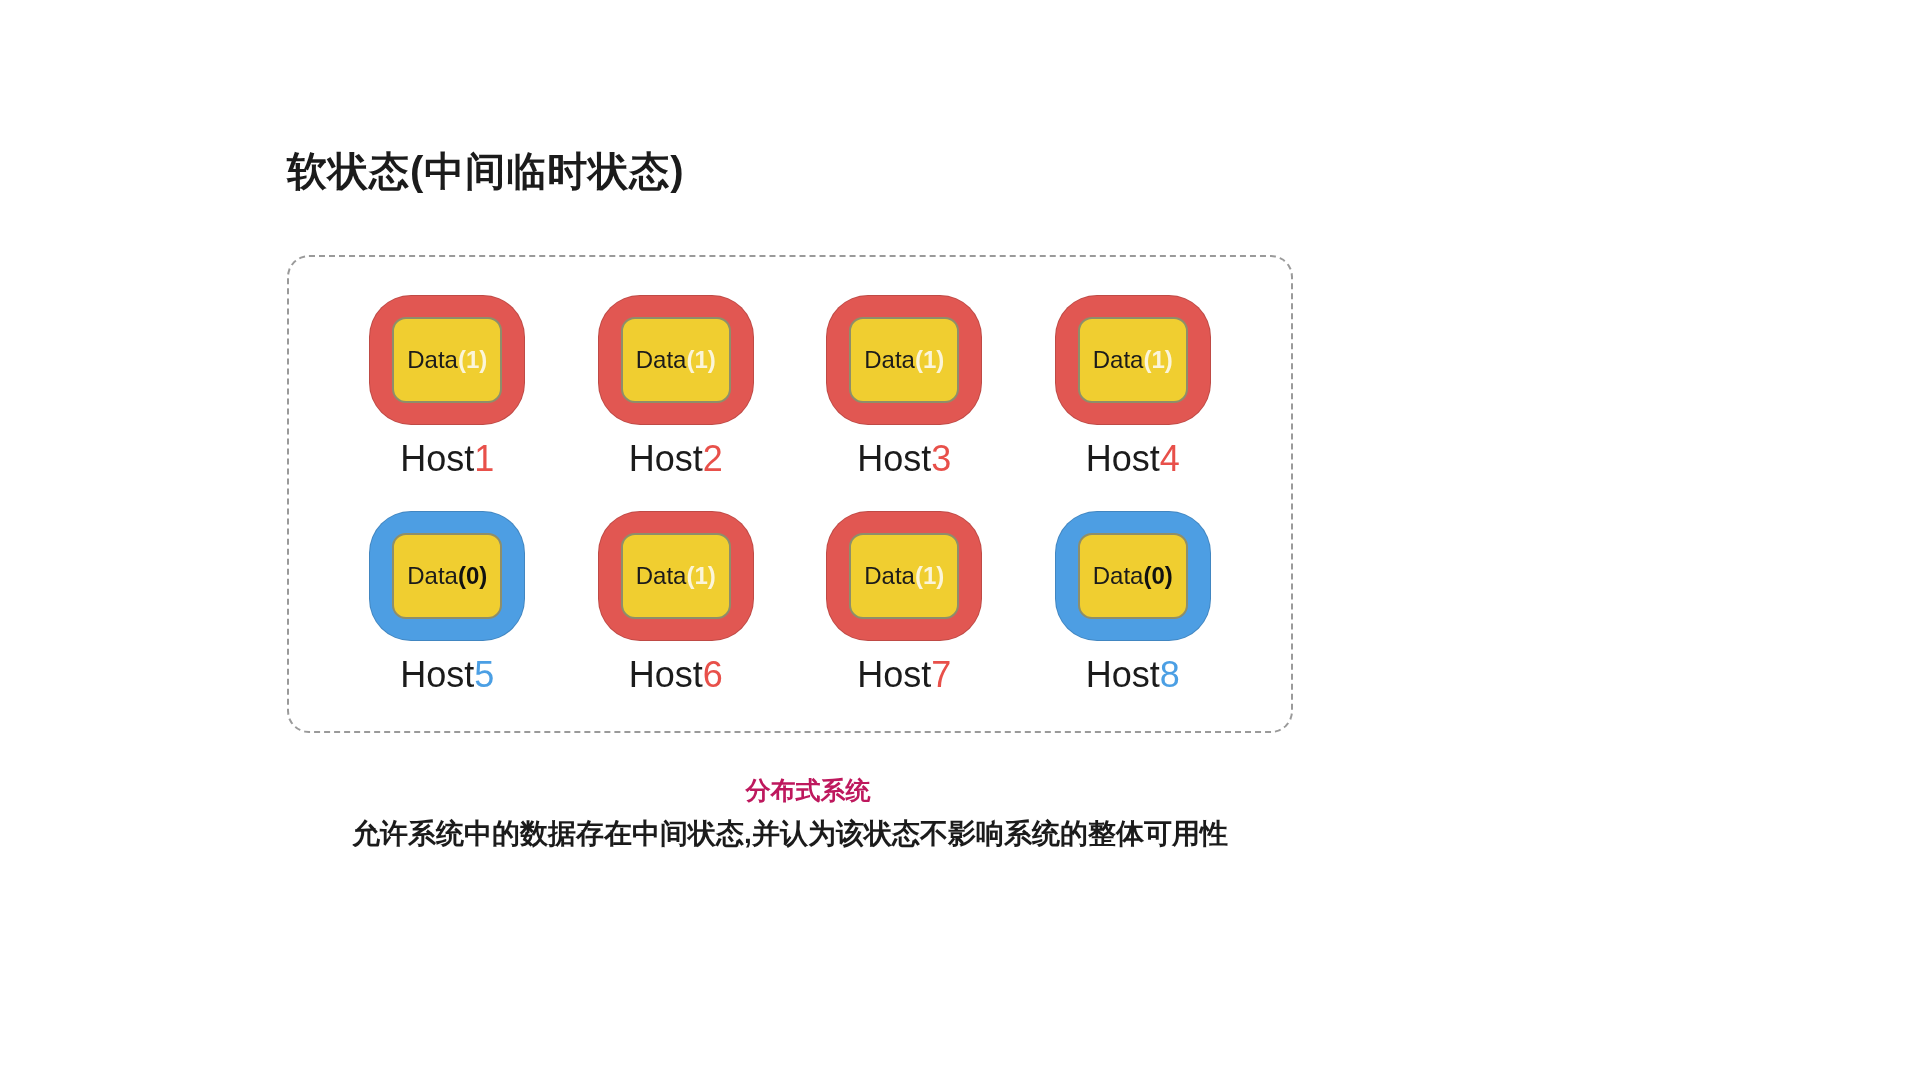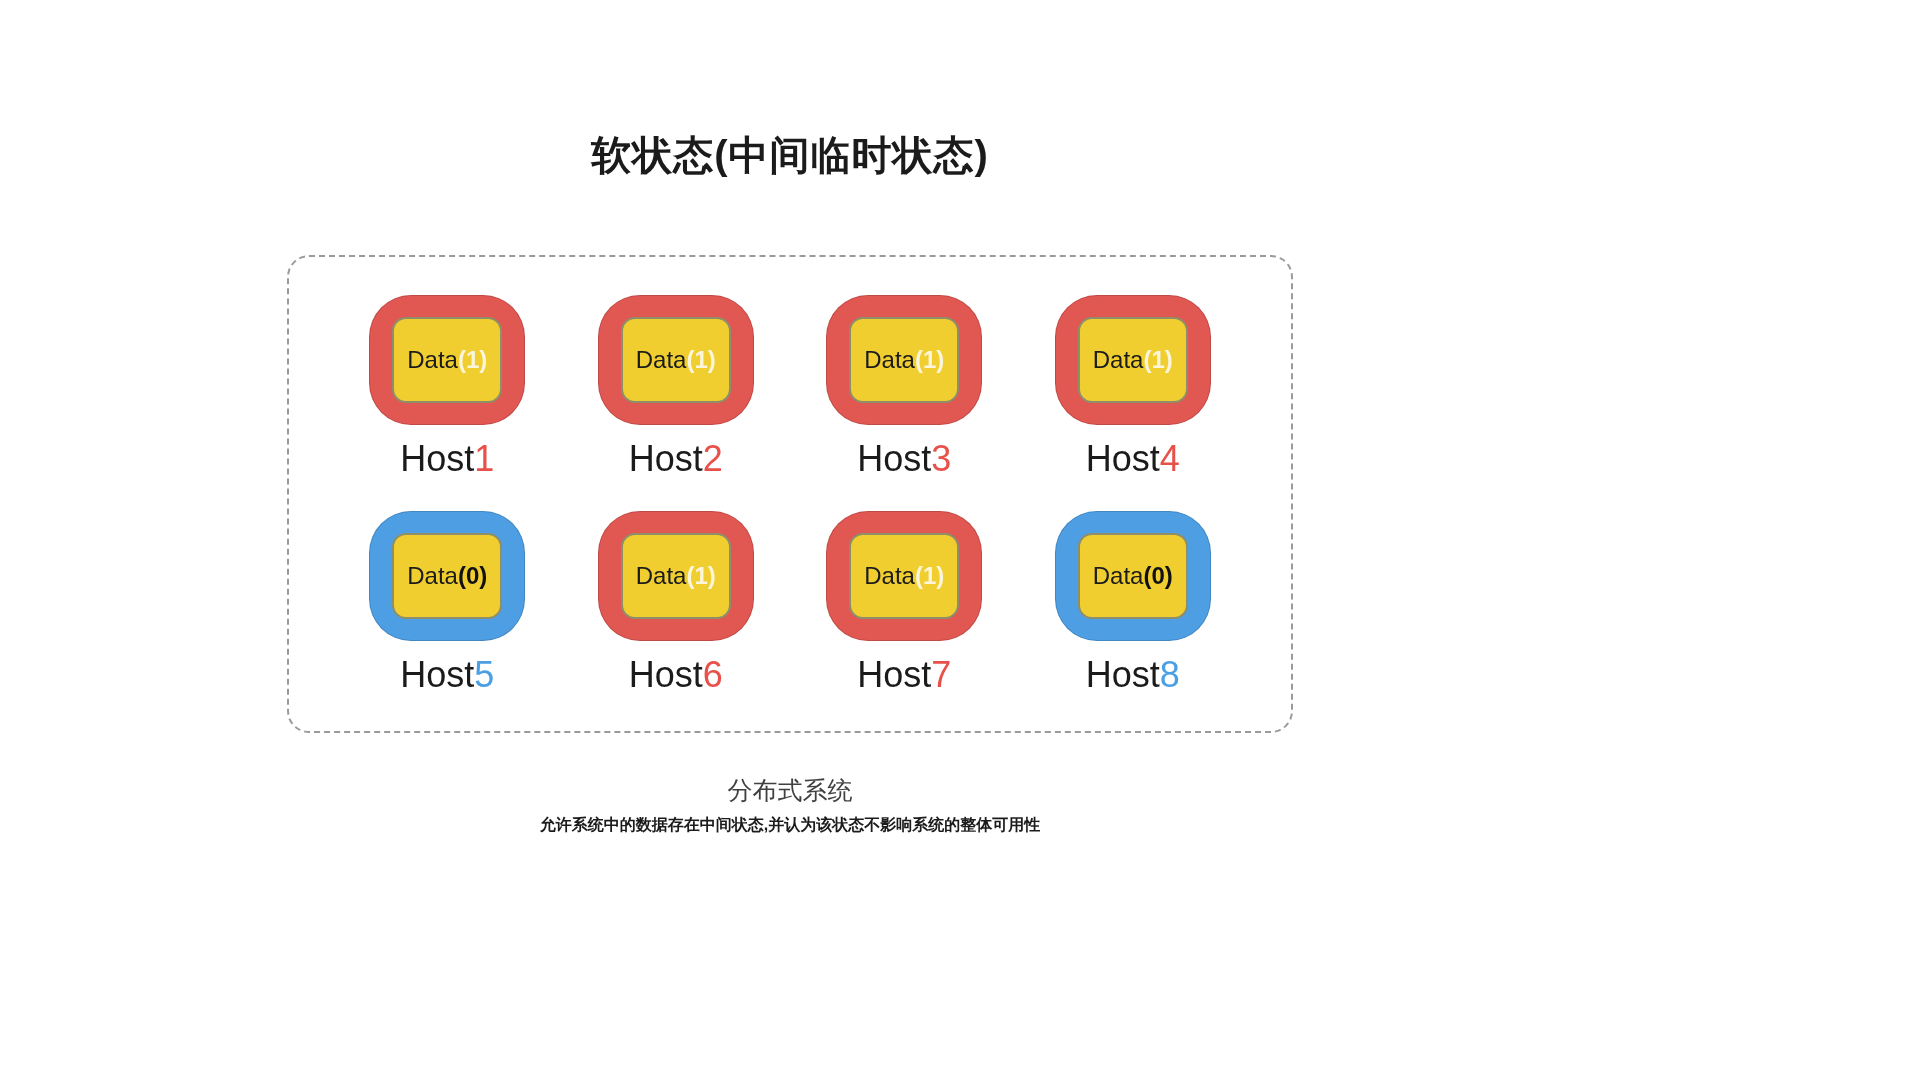--- a/index.html
+++ b/index.html
@@ -12,24 +12,23 @@
     font-family: "Liberation Sans", sans-serif;
     overflow: hidden;
   }
   .stage {
     position: relative;
     width: 1920px;
     height: 1080px;
   }
   .title {
     position: absolute;
-    top: 128px;
+    top: 144px;
     left: 287px;
     width: 1006px;
-    text-align: center;
     font-size: 40px;
     font-weight: 700;
     color: #1b1b1b;
     letter-spacing: 1px;
   }
   .cluster-box {
     position: absolute;
     top: 255px;
     left: 287px;
     width: 1006px;
@@ -86,34 +85,34 @@
     font-weight: 400;
     color: #1b1b1b;
     line-height: 1.1;
     white-space: nowrap;
   }
   .host.updated .host-number { color: #E8504A; }
   .host.intermediate .host-number { color: #4B9FE4; }
   .caption-1 {
     position: absolute;
     top: 774px;
-    left: 287px;
+    left: 305px;
     width: 1006px;
     text-align: center;
     font-size: 25px;
-    font-weight: 400;
-    color: #404040;
+    font-weight: 700;
+    color: #be185d;
   }
   .caption-2 {
     position: absolute;
     top: 815px;
     left: 187px;
     width: 1206px;
     text-align: center;
-    font-size: 16px;
+    font-size: 28px;
     font-weight: 700;
     color: #1b1b1b;
   }
 </style>
 </head>
 <body>
 
 <div class="stage">
 
   <div class="title">软状态(中间临时状态)</div>

